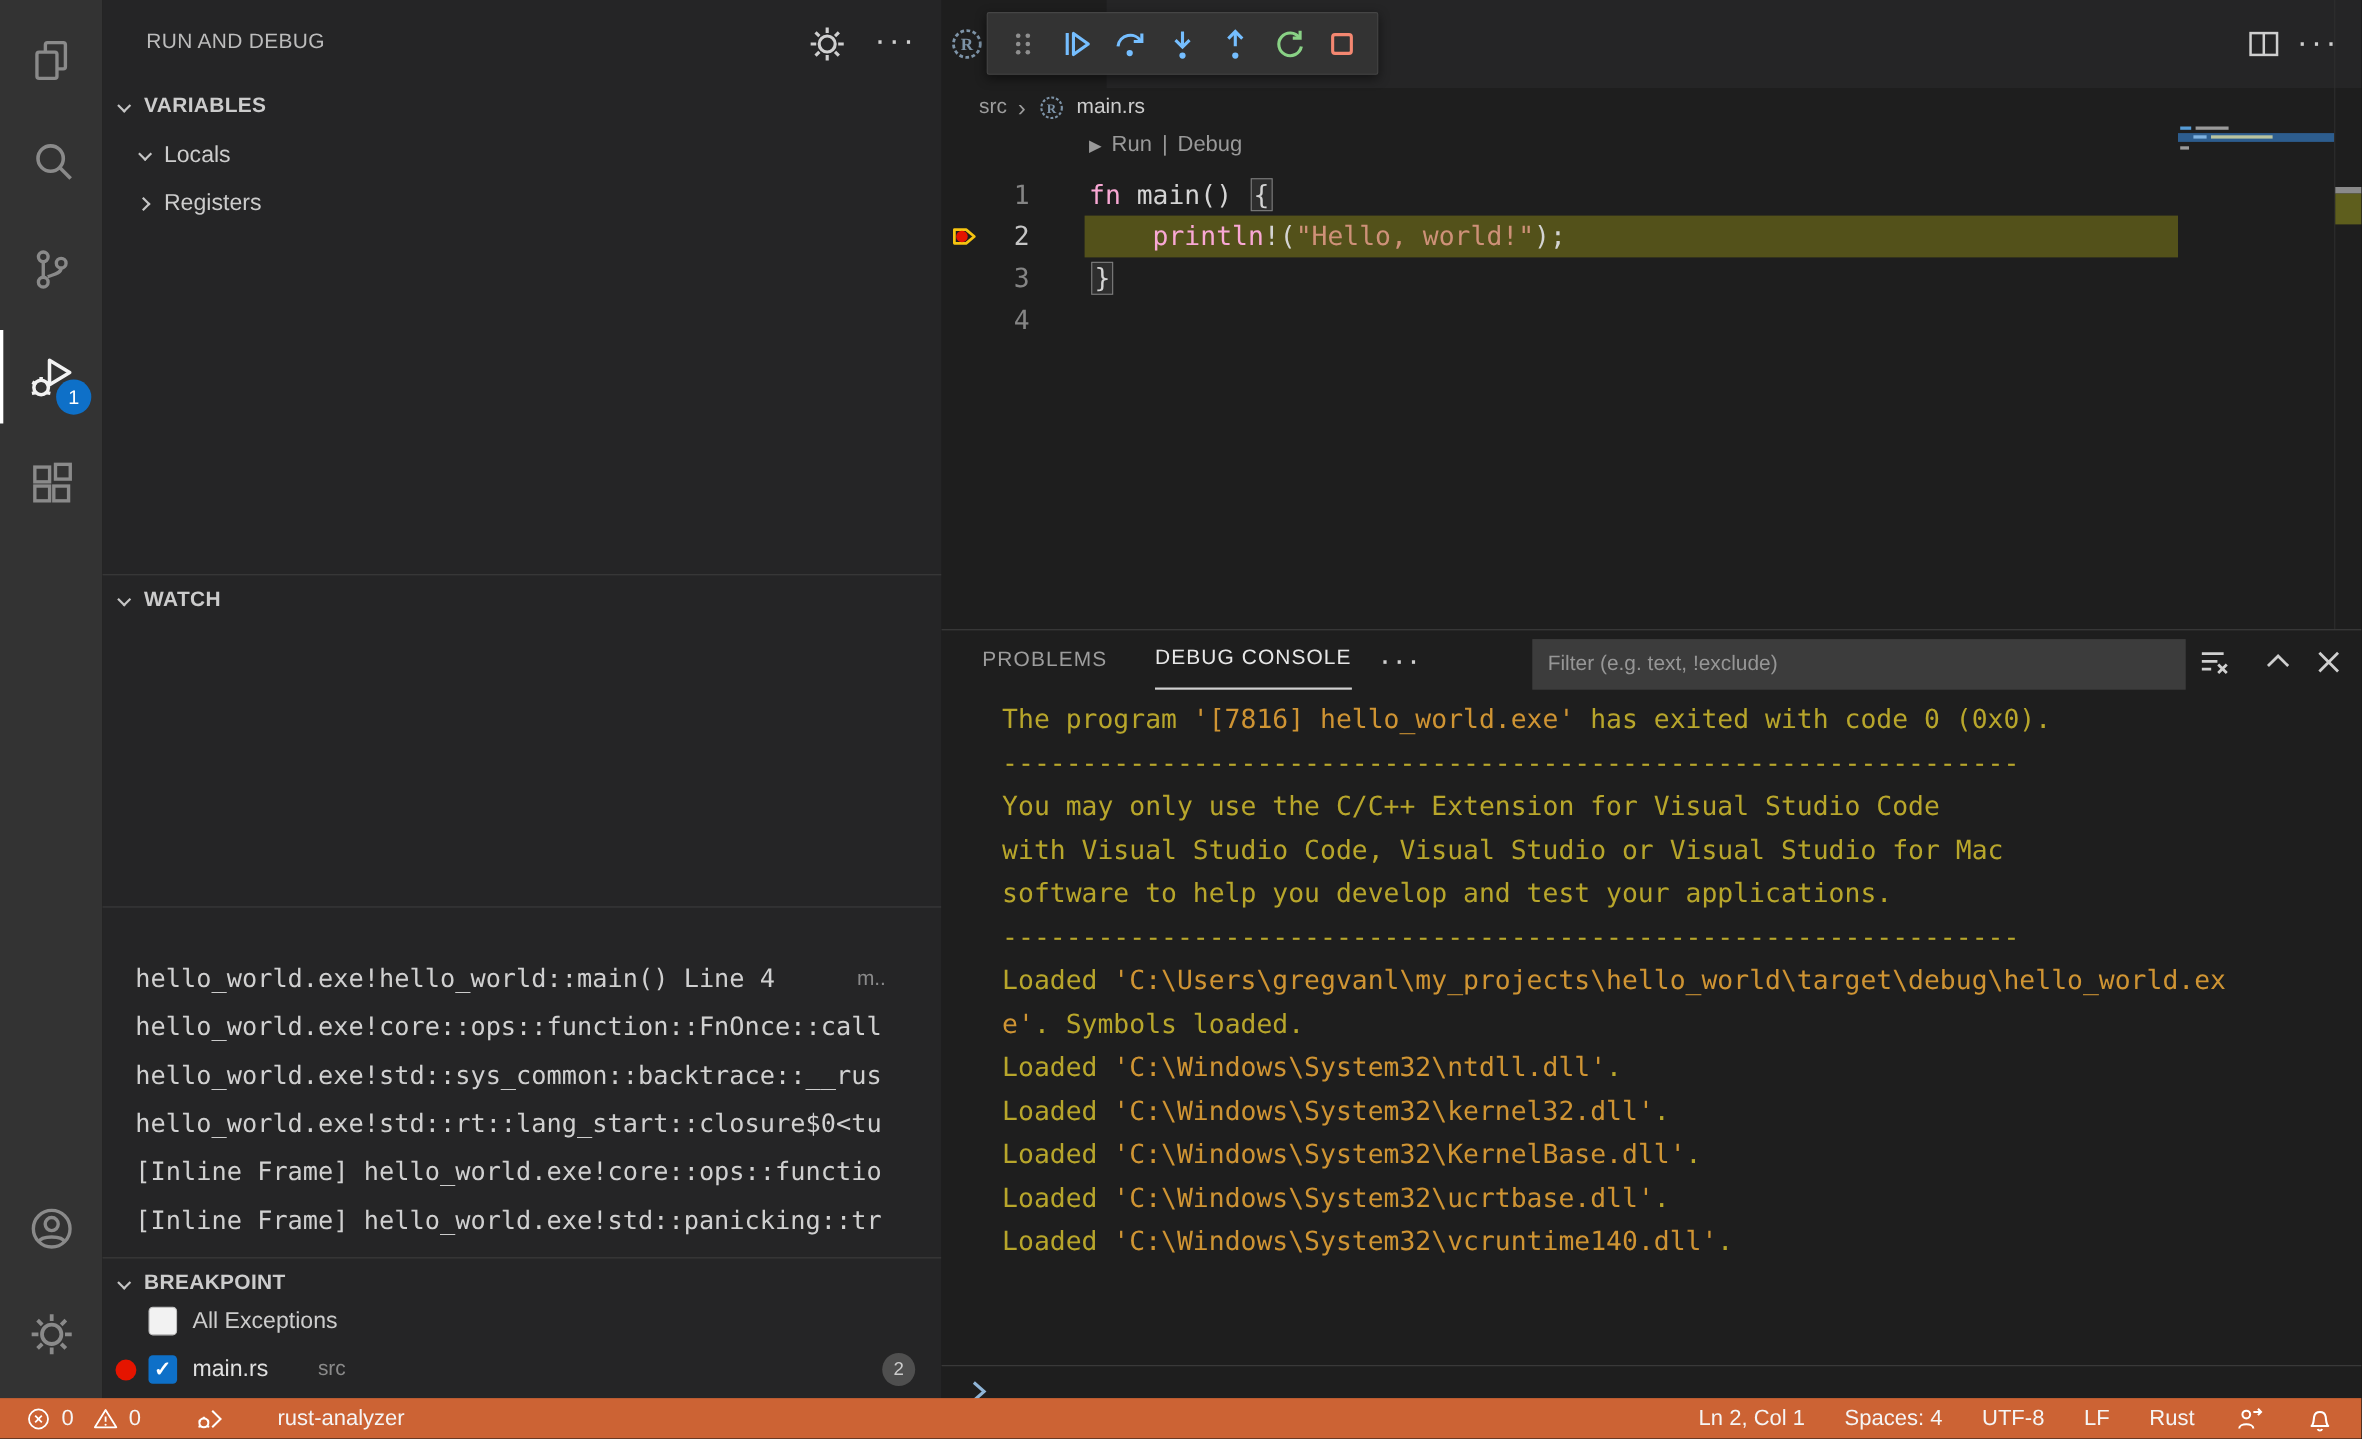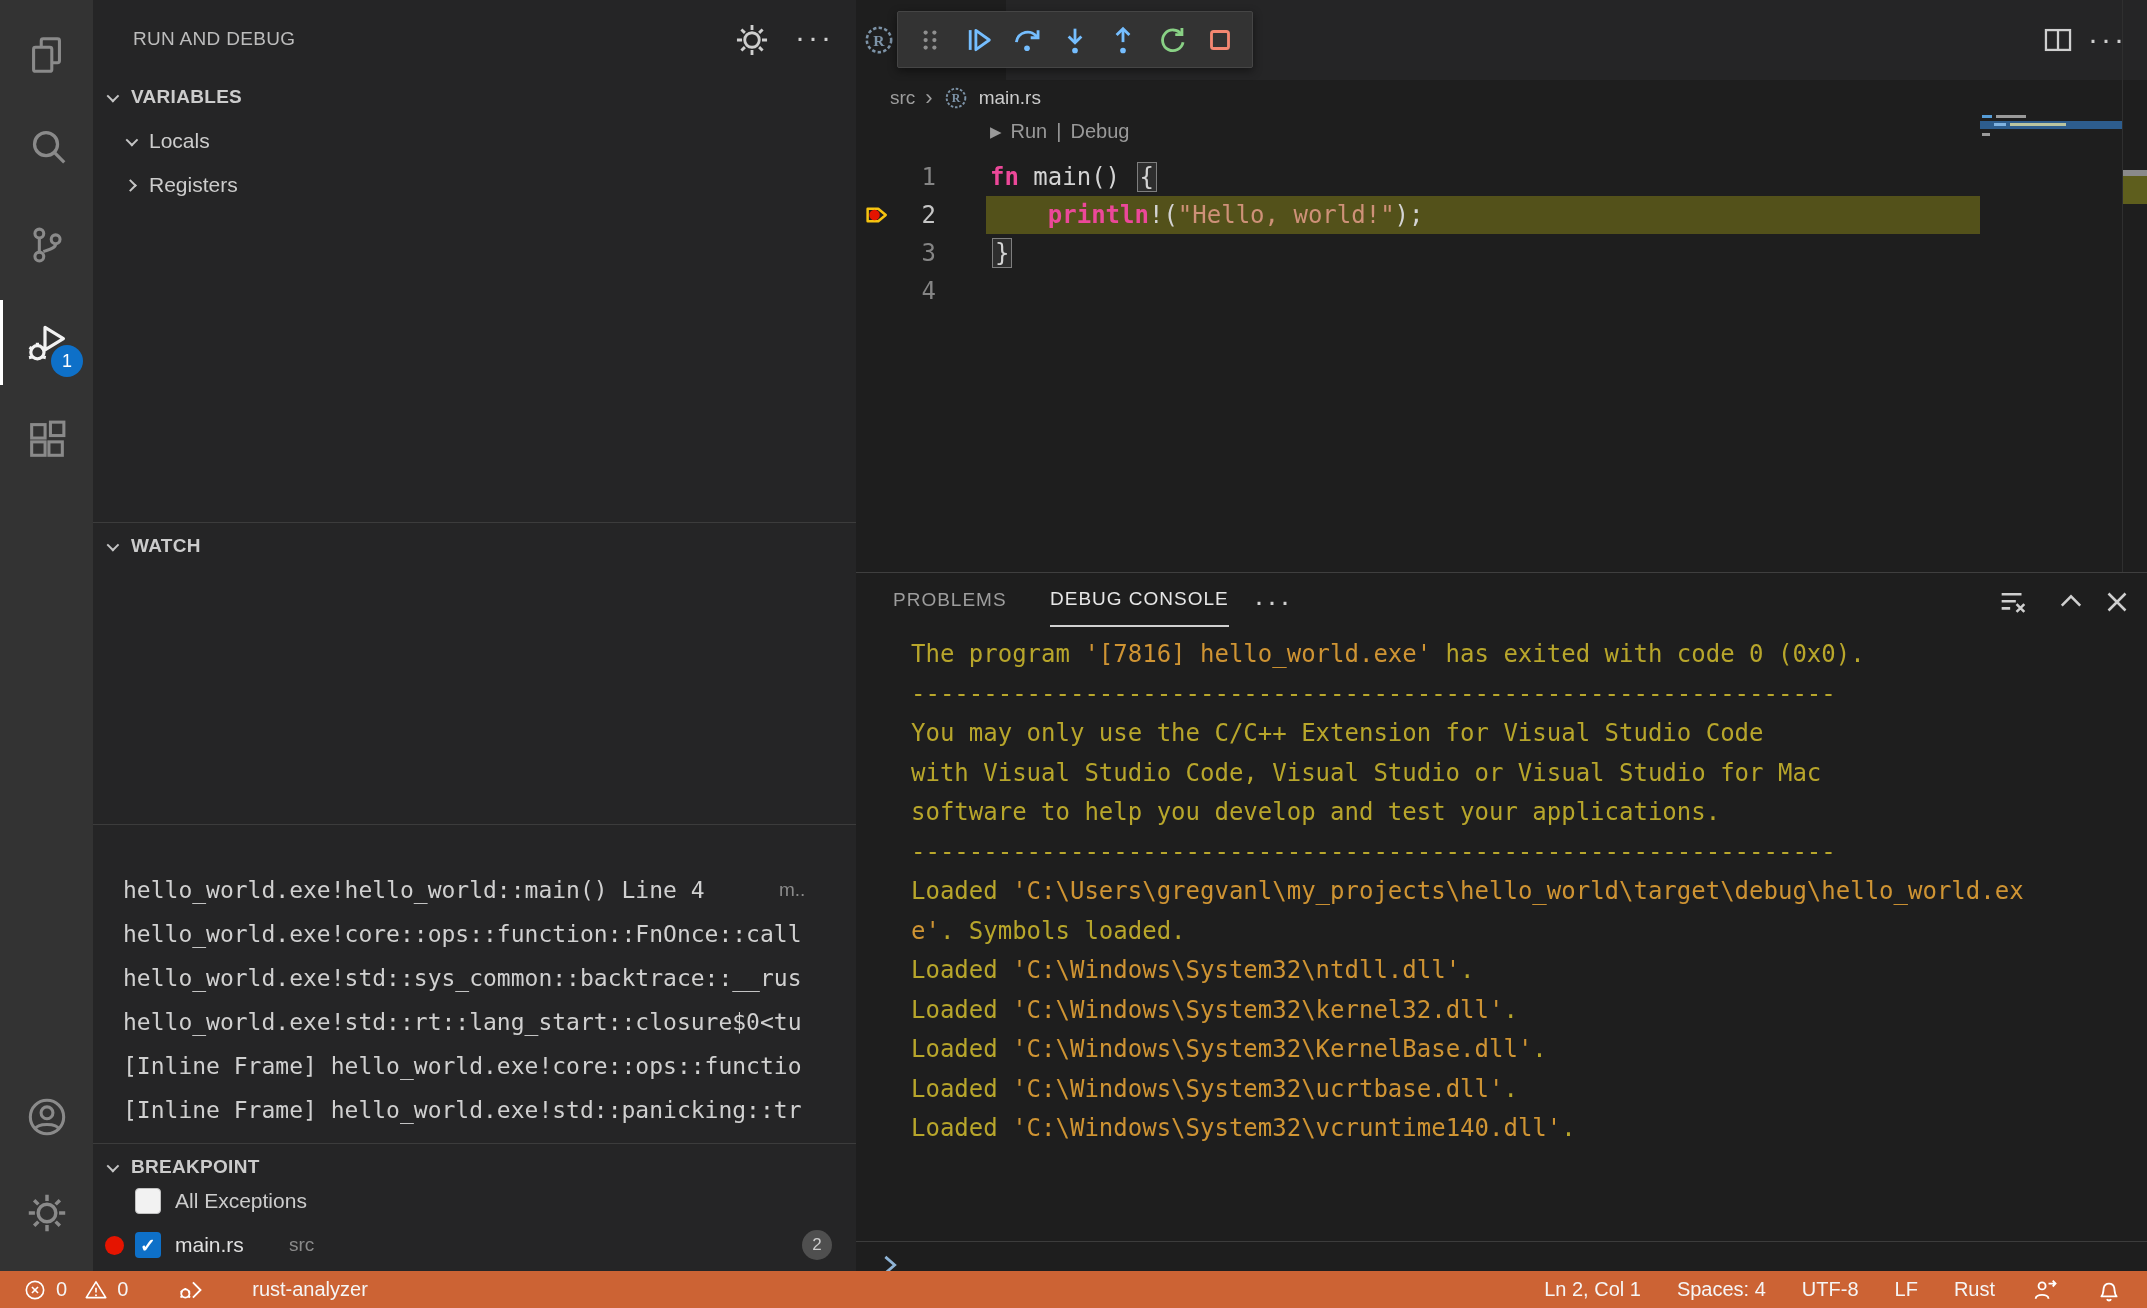--- a/index.html
+++ b/index.html
@@ -74,21 +74,21 @@
   .codelens { position:absolute; top:120px; left:134px; font-size:20px; color:#999999; display:flex; gap:9px; align-items:center; cursor:pointer; }
   .cl-play { font-size:15px; color:#999999; }
 
   .code-area { position:absolute; top:158px; left:0; right:170px; font-family:"DejaVu Sans Mono", monospace; font-size:24px; }
   .line-hl { position:absolute; left:130px; width:994px; top:38px; height:38px; background:#53511a; }
   .code-line { position:absolute; left:0; right:0; height:38px; line-height:38px; }
   .lnum { position:absolute; left:30px; width:50px; text-align:right; color:#858585; }
   .lnum.cur { color:#c6c6c6; }
   .lcontent { position:absolute; left:134px; white-space:pre; }
   .bp-gutter { position:absolute; left:6px; top:4px; }
-  .tok-kw { color:#ec4899;font-weight:bold; }
+  .tok-kw { color:#f9a8d4; }
   .tok-pl { color:#d4d4d4; }
   .tok-str { color:#ce9178; }
   .tok-bracket { color:#d4d4d4; border:1px solid #7e7e7e; background:rgba(130,130,130,0.16); padding:0 2px; margin-left:2px; }
 
   .minimap { position:absolute; left:1124px; top:85px; width:142px; height:130px; }
   .mm-bar { position:absolute; height:3px; background:#9a9a9a; }
   .mm-band { position:absolute; left:0; right:0; top:36px; height:8px; background:#2d5d8e; }
   .ruler { position:absolute; left:1266px; top:0; width:25px; height:1271px; border-left:1px solid #2f2f2f; }
   .ruler-gray { position:absolute; left:0; right:0; top:170px; height:6px; background:#8a8a8a; }
   .ruler-olive { position:absolute; left:0; right:0; top:176px; height:28px; background:#5e5e1d; }
@@ -384,20 +384,21 @@
       <div class="ruler-gray"></div>
       <div class="ruler-olive"></div>
     </div>
   </div>
 
   <div class="panel">
     <div class="panel-tab inactive pt-problems">PROBLEMS</div>
     <div class="panel-tab active pt-debug">DEBUG CONSOLE</div>
     <div class="panel-more more-dots">···</div>
 
+    <input class="filter-input" type="text" placeholder="Filter (e.g. text, !exclude)" style="">
 
     <span class="panel-icon pi-clear">
       <svg width="34" height="34" viewBox="0 0 24 24" fill="none" stroke="#cfcfcf" stroke-width="1.8">
         <path d="M4 6.5h14M4 11.5h10M4 16.5h6"></path>
           <path d="M14.5 13.5l5.5 5.5M20 13.5l-5.5 5.5"></path>
       </svg>
     </span>
     <span class="panel-icon pi-collapse">
       <svg width="34" height="34" viewBox="0 0 24 24" fill="none" stroke="#cfcfcf" stroke-width="1.8">
         <path d="M5.5 14.5L12 8l6.5 6.5"></path>

